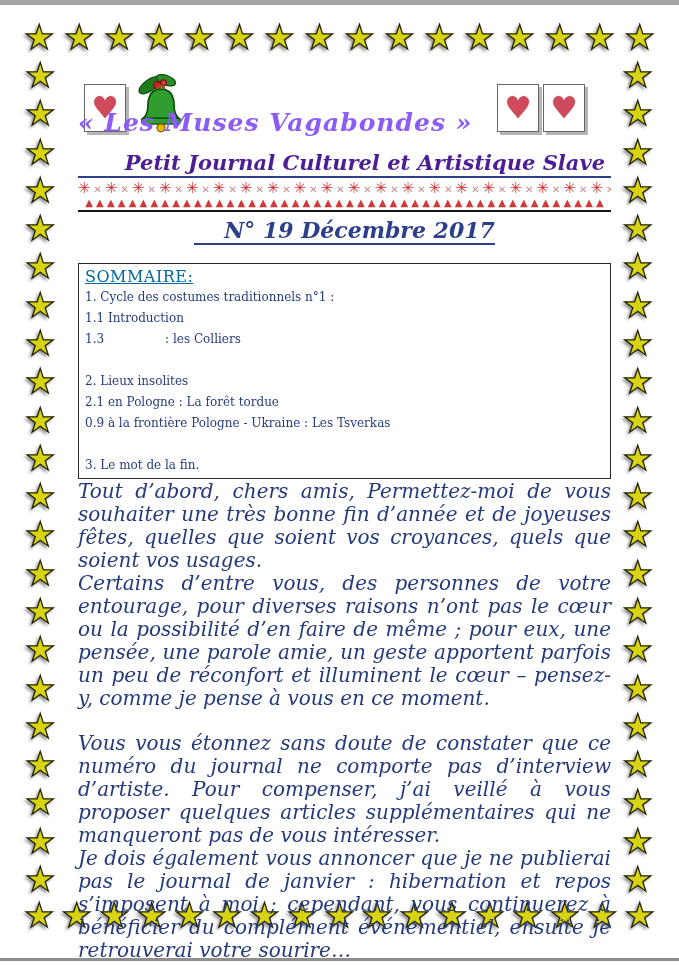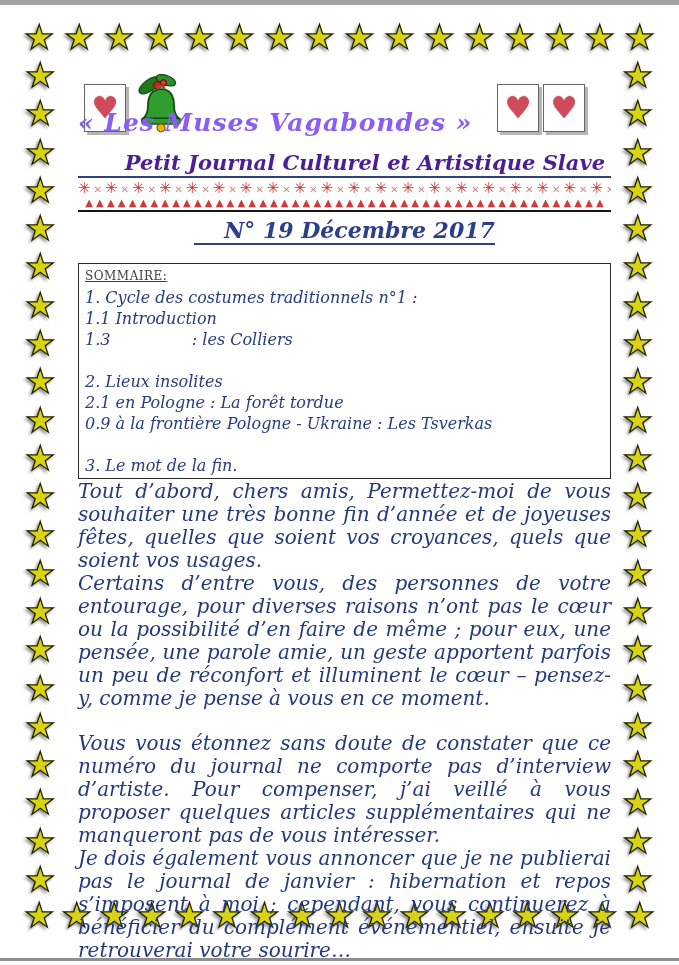--- a/index.html
+++ b/index.html
@@ -54,23 +54,23 @@
 
   .issue-line { text-align:center; margin:5px 0 18px; }
   .issue-line span {
     display:inline-block; padding-left:30px; border-bottom:2px solid #2e4186;
     font-size:22px; font-weight:bold; font-style:italic; color:#2b3f8a;
   }
 
   
   .sommaire-box { border:1px solid #2a2a2a; padding:2px 8px 2px 6px; }
   .sommaire-heading {
-    font-size:12px; letter-spacing:.5px; text-decoration:underline; color:#404040; line-height:21px;
-  }
-  .sommaire-item { font-style:italic; font-size:16px; line-height:21px; white-space:pre-wrap; }
+    font-size:16px; letter-spacing:.5px; text-decoration:underline; color:#0369a1; line-height:21px;
+  }
+  .sommaire-item { font-size:12px; line-height:21px; white-space:pre-wrap; }
   .sommaire-gap { height:21px; }
 
   
   .body-text { margin-top:1px; }
   .body-text p {
     margin:0; text-align:justify; font-style:italic; font-size:20px; line-height:23px; color:#253a7a;
   }
   .para-gap { height:22px; }
 </style>
 </head>

